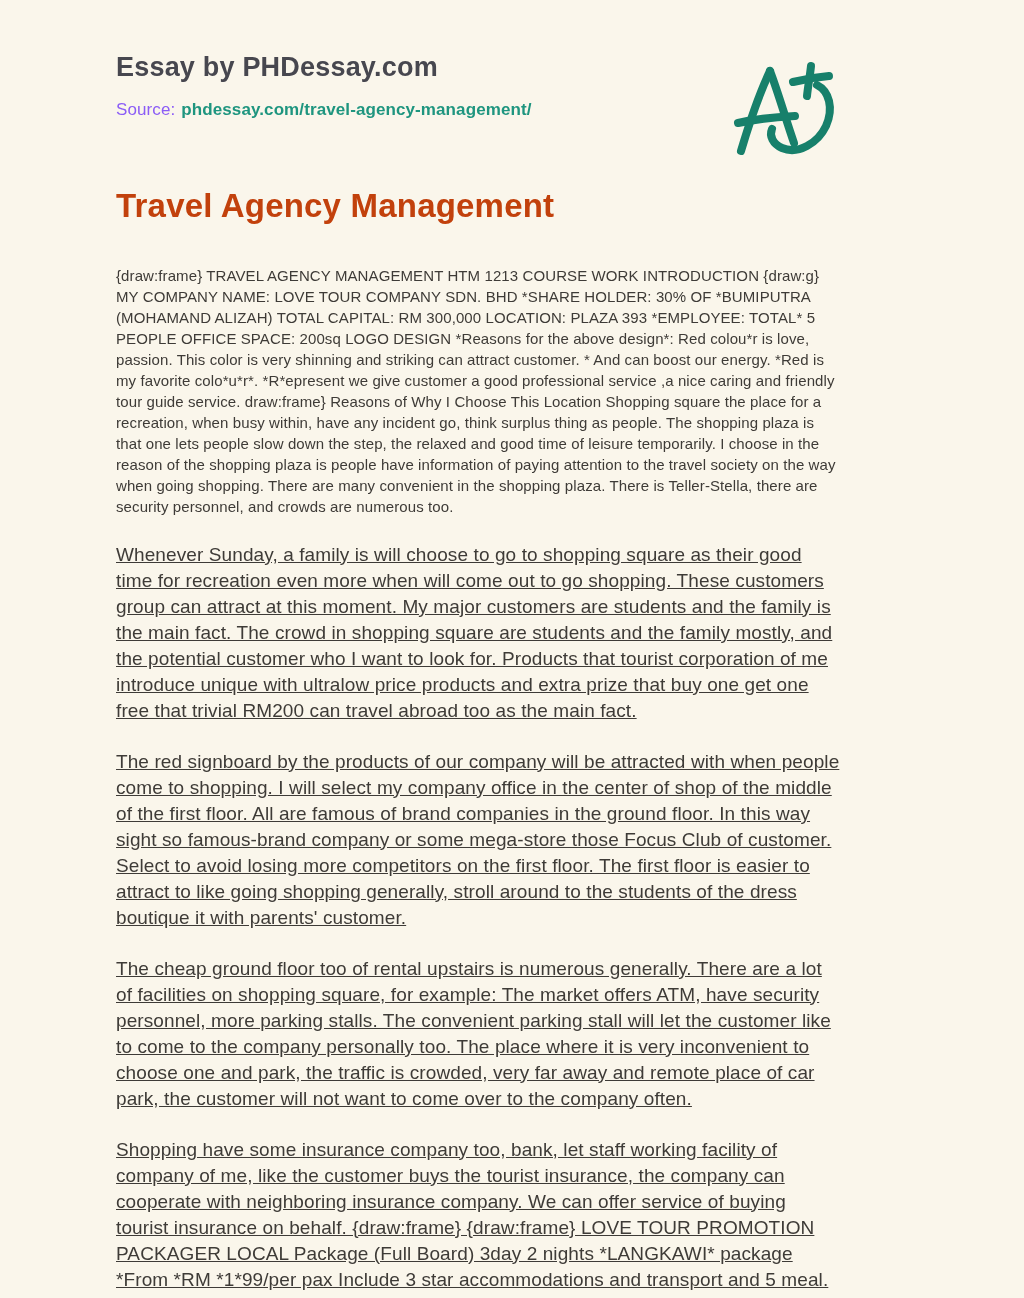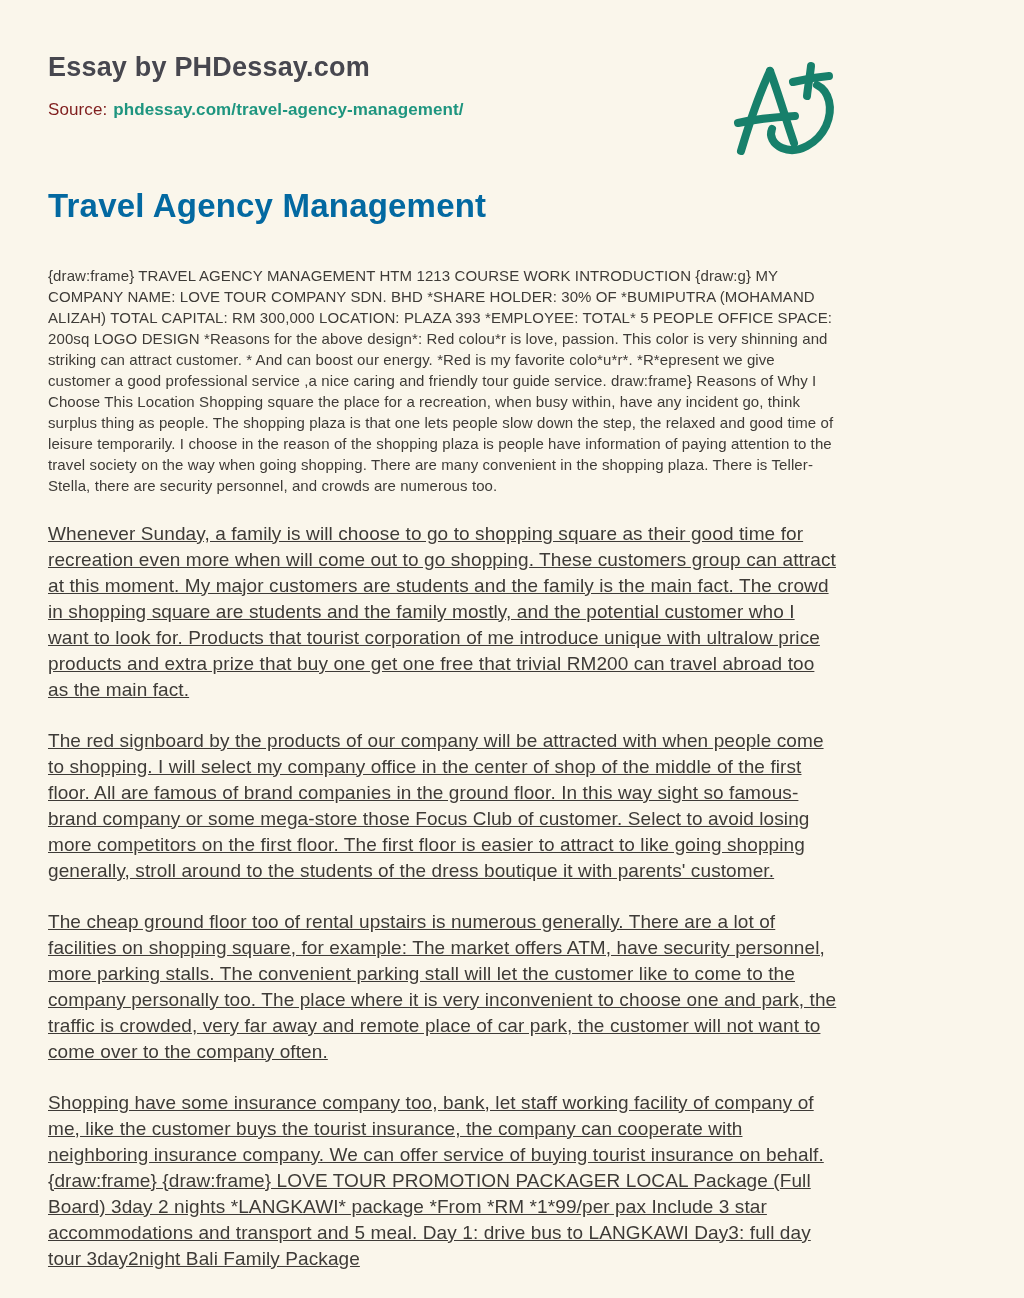--- a/index.html
+++ b/index.html
@@ -9,39 +9,39 @@
   body {
     background: #faf6eb;
     font-family: "Liberation Sans", sans-serif;
   }
   .page {
     position: relative;
     width: 928px;
     height: 1298px;
     box-sizing: border-box;
     background: #faf6eb;
-    padding: 52px 88px 0 48px;
+    padding: 52px 88px 0 116px;
     overflow: hidden;
   }
   .header {
     position: relative;
   }
   .header-title {
     font-size: 27px;
     font-weight: 700;
     color: #47474f;
     letter-spacing: 0.2px;
   }
   .source-line {
     margin-top: 17px;
     font-size: 17px;
     letter-spacing: 0.1px;
   }
   .source-label {
-    color: #7f1d1d;
+    color: #8b5cf6;
     margin-right: 6px;
   }
   .source-link {
     color: #1e957f;
     font-weight: 600;
     text-decoration: none;
     cursor: pointer;
   }
   .logo {
     position: absolute;
@@ -53,21 +53,21 @@
   .logo svg {
     width: 100%;
     height: 100%;
     display: block;
   }
   .doc-title {
     margin: 66px 0 0 0;
     font-size: 33px;
     line-height: 1.2;
     font-weight: 700;
-    color: #0369a1;
+    color: #c2410c;
     letter-spacing: 0.2px;
   }
   .para {
     color: #3e3b37;
     margin: 0;
   }
   .para-small {
     margin-top: 39px;
     font-size: 15px;
     line-height: 21px;

